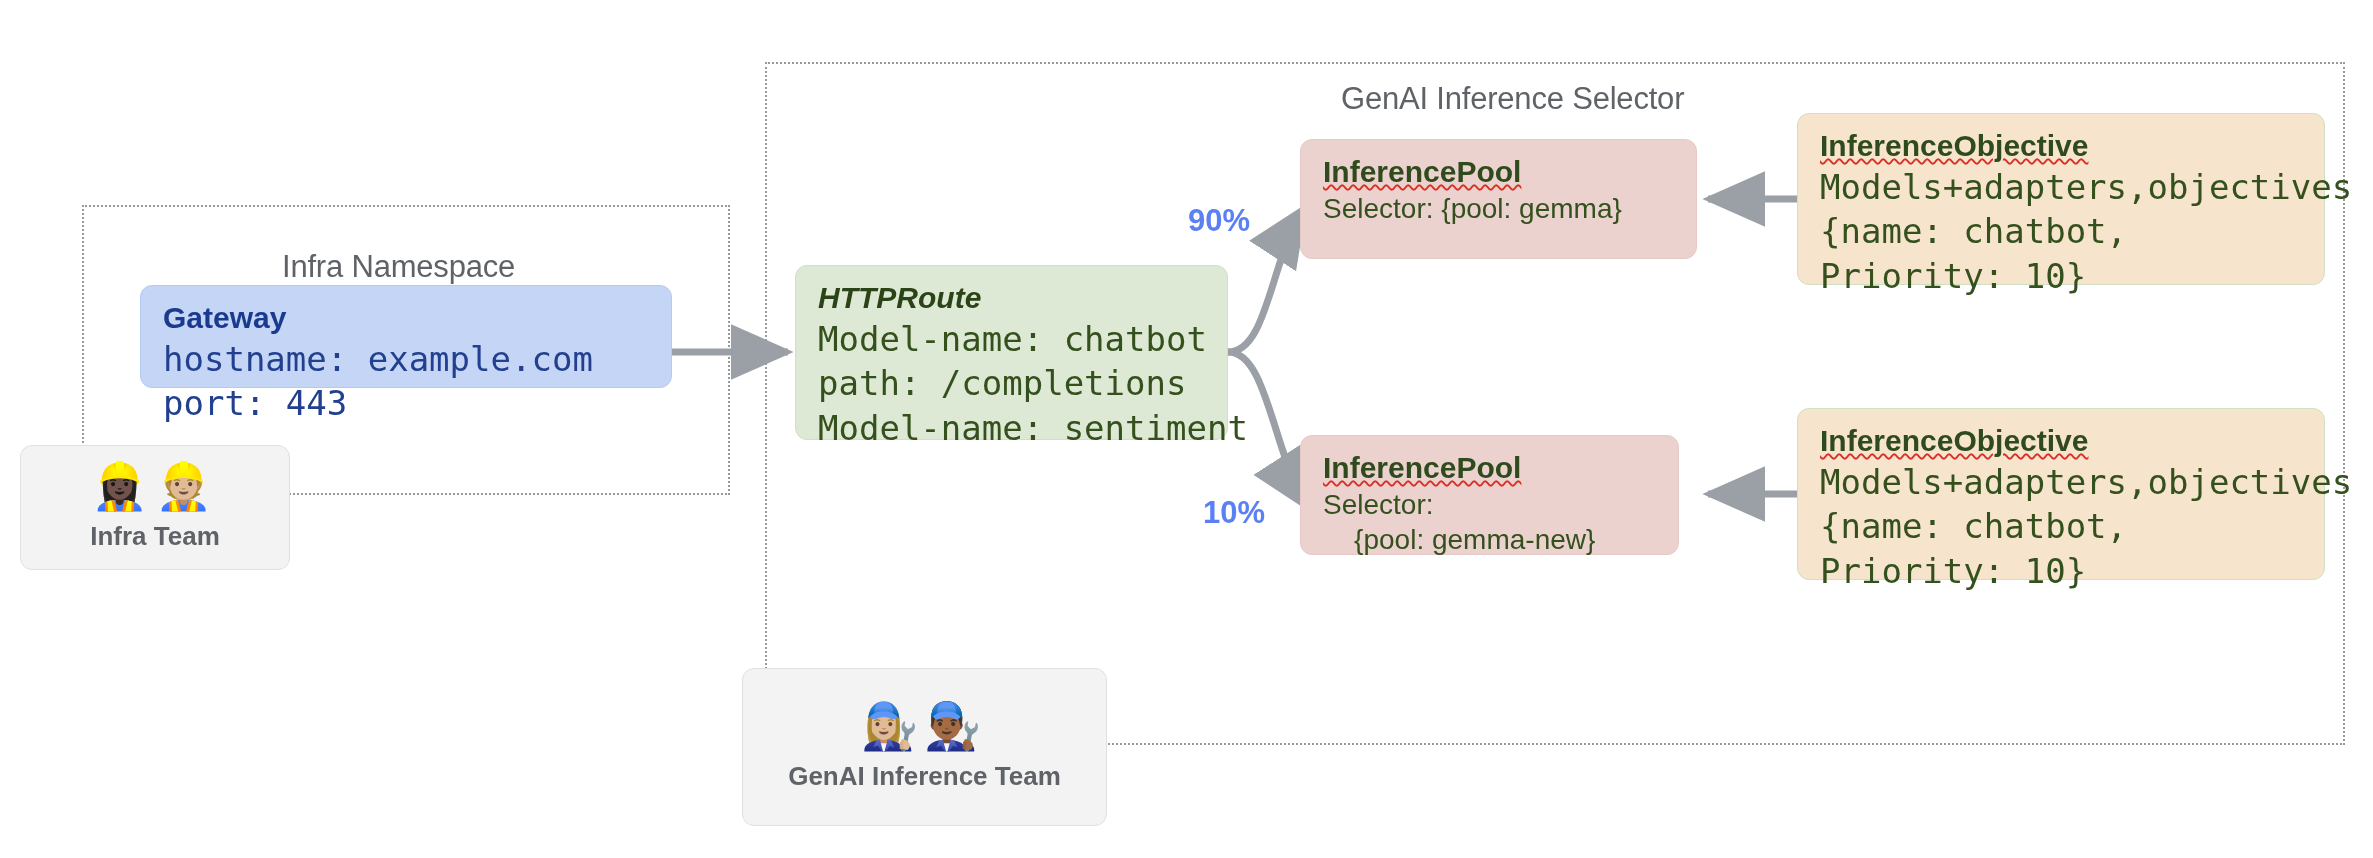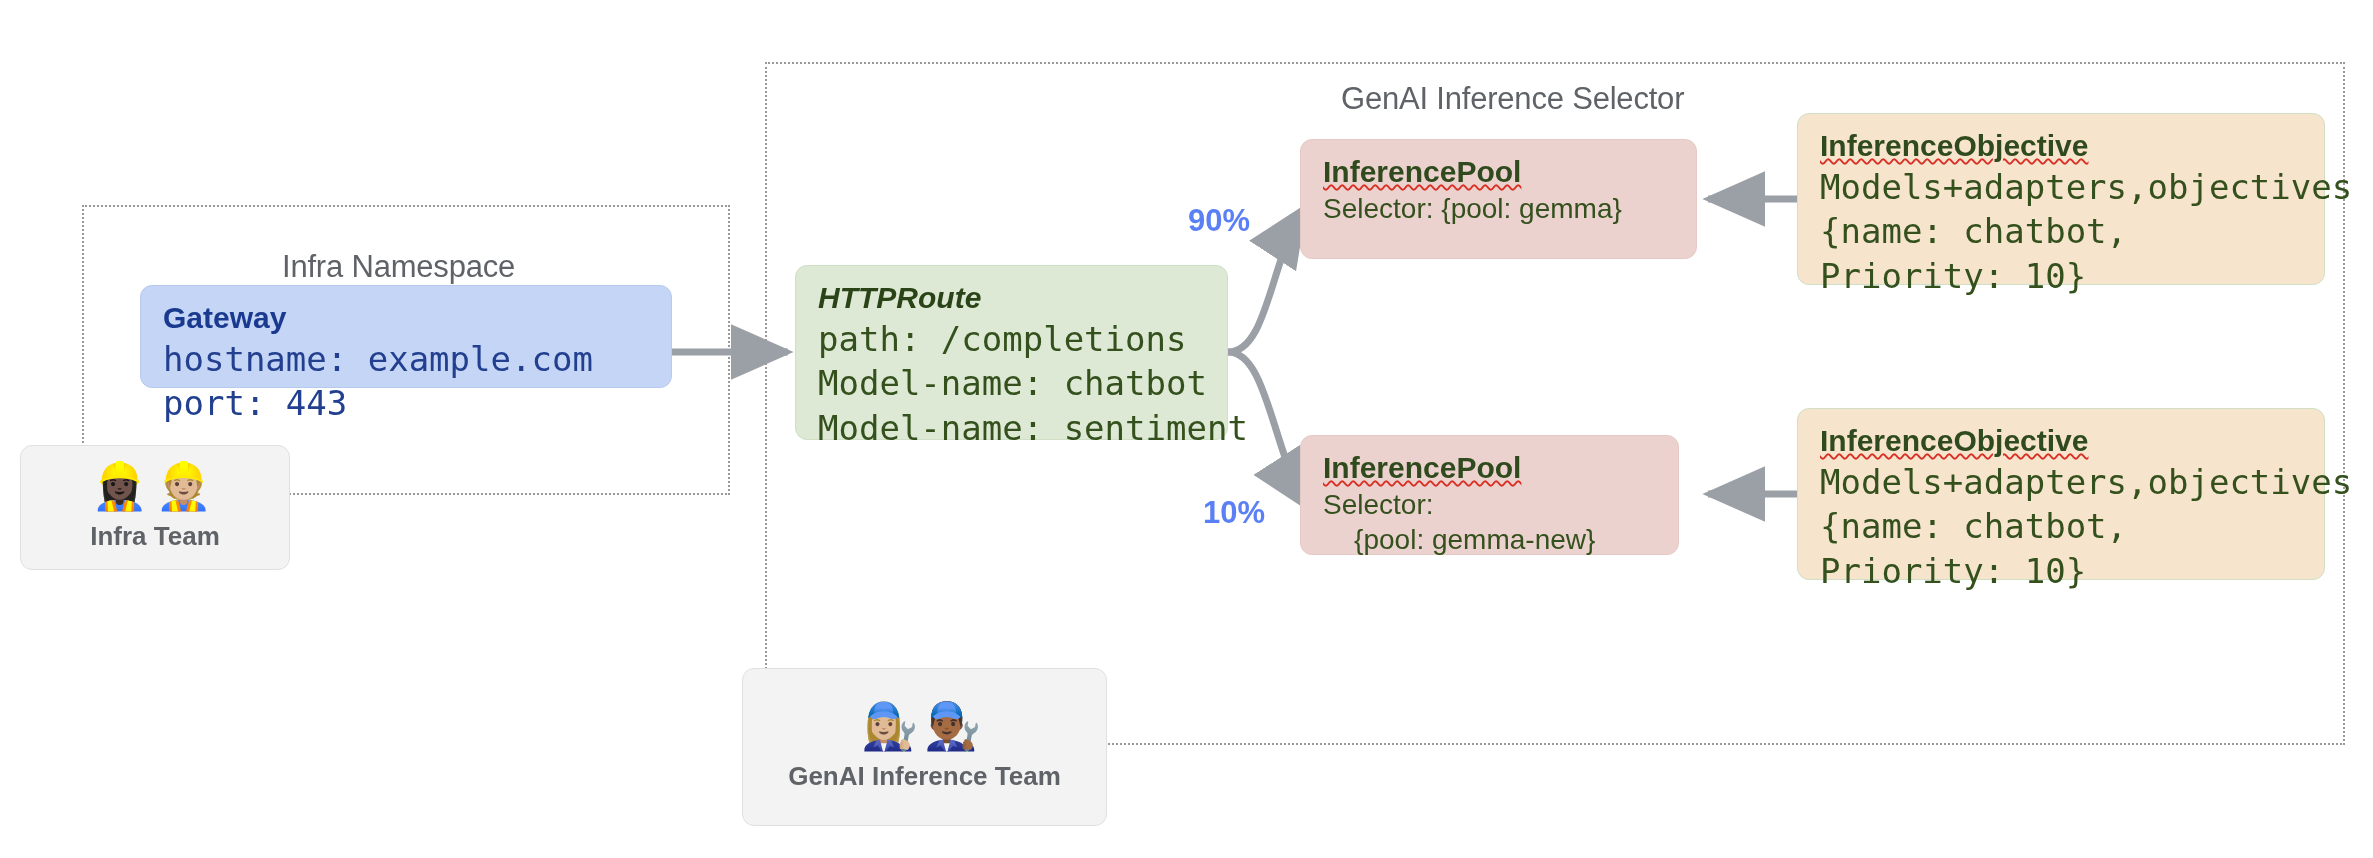--- a/index.html
+++ b/index.html
@@ -170,22 +170,22 @@
   </svg>
 
   <div class="box box-gateway" style="left:140px; top:277px; width:532px; height:103px;margin-top:8px;">
     <div class="title">Gateway</div>
     <div class="mono">hostname: example.com</div>
     <div class="mono">port: 443</div>
   </div>
 
   <div class="box box-httproute" style="left:795px; top:265px; width:433px; height:175px;">
     <div class="title">HTTPRoute</div>
+    <div class="mono">Model-name: chatbot</div>
     <div class="mono">path: /completions</div>
-    <div class="mono">Model-name: chatbot</div>
     <div class="mono">Model-name: sentiment</div>
   </div>
 
   <div class="box box-pool" style="left:1300px; top:139px; width:397px; height:120px;">
     <div class="title spell">InferencePool</div>
     <div class="sans">Selector: {pool: gemma}</div>
   </div>
 
   <div class="box box-pool" style="left:1300px; top:435px; width:379px; height:120px;">
     <div class="title spell">InferencePool</div>

